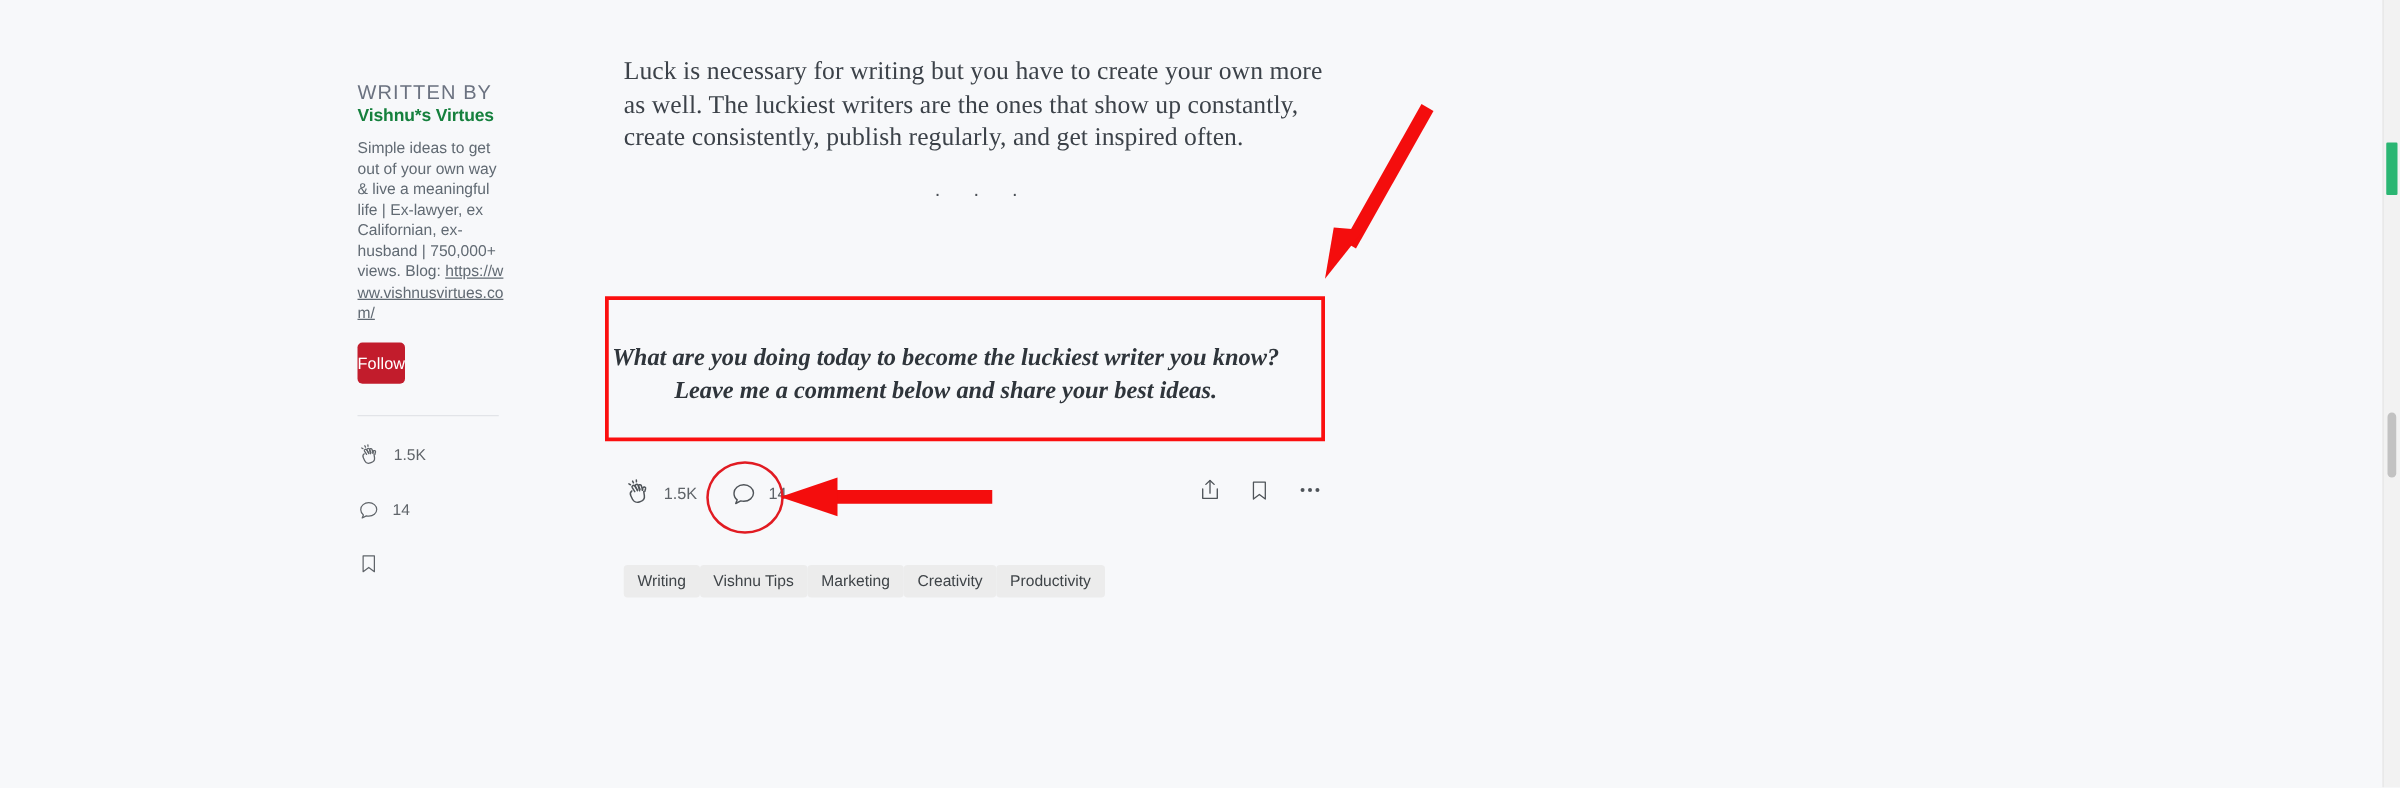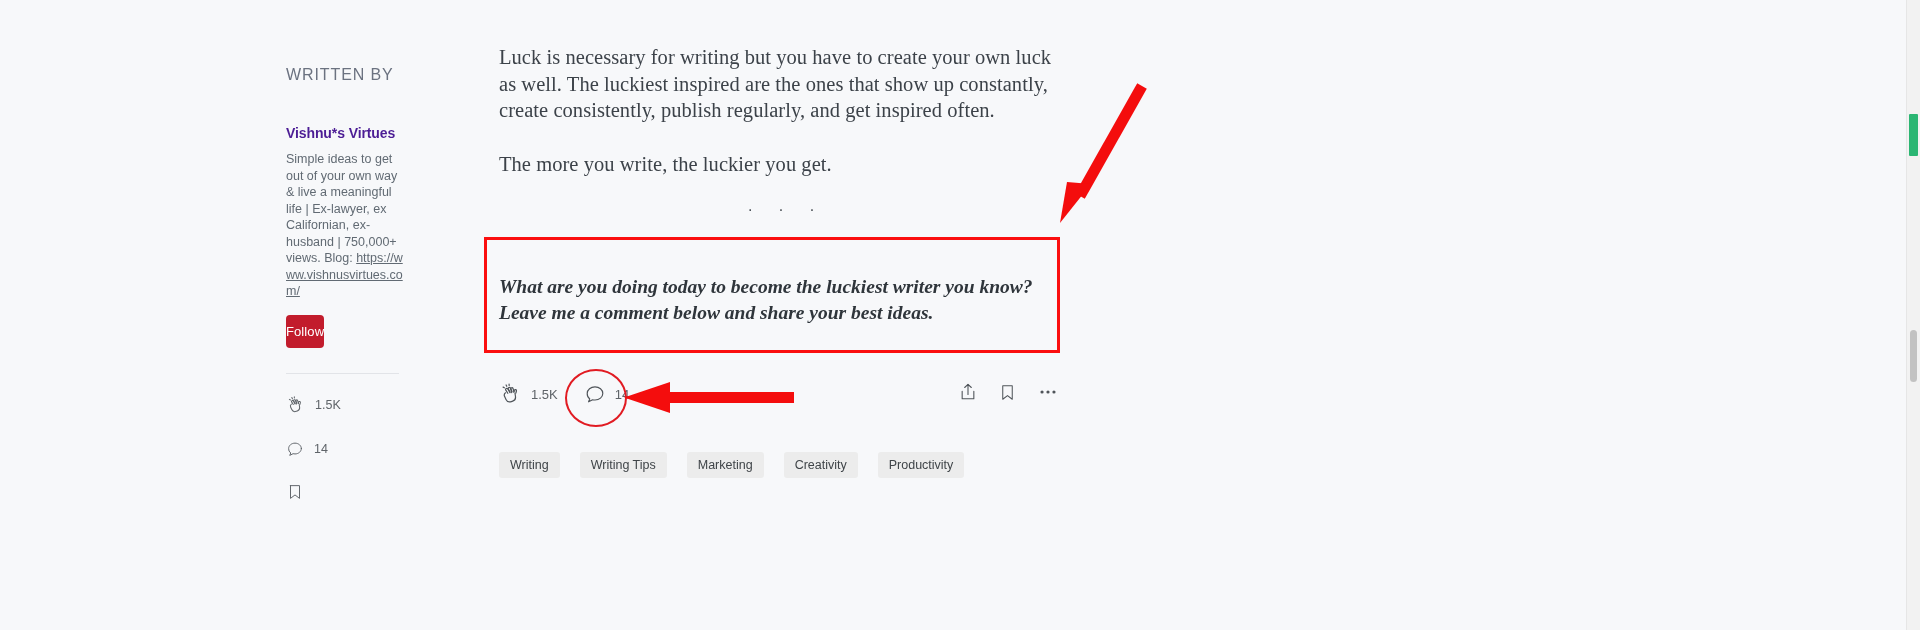--- a/index.html
+++ b/index.html
@@ -25,24 +25,23 @@
     font-size: 16px;
     letter-spacing: 0.9px;
     color: #6b7280;
     font-weight: 400;
     text-transform: uppercase;
     margin-bottom: 0;
   }
   .author-name {
     font-size: 14px;
     font-weight: 700;
-    color: #4c1d95;
+    color: #15803d;
     margin-bottom: 10px;
     letter-spacing: -0.1px;
-    margin-top: 41px;
   }
   .author-bio {
     font-size: 12.5px;
     line-height: 16.5px;
     color: #616a73;
   }
   .author-bio .bio-link {
     color: #616a73;
     text-decoration: underline;
     word-break: break-all;
@@ -108,28 +107,29 @@
   .quote-box {
     position: absolute;
     left: 484px; top: 237px;
     width: 576px; height: 116px;
     border: 3px solid #fb0f0f;
     background: transparent;
     pointer-events: none;
   }
   .quote-text {
     position: absolute;
-    left: 499px; top: 274px;
+    left: 480px; top: 274px;
     width: 553px;
     font-family: "Liberation Serif", serif;
     font-style: italic;
     font-weight: 700;
     font-size: 19.5px;
     line-height: 26px;
     color: #2f353b;
+    text-align: center;
   }
 
   
   .action-bar {
     position: absolute;
     left: 499px; top: 381px;
     width: 560px;
     display: flex;
     align-items: center;
   }
@@ -164,21 +164,21 @@
     border: 2px solid #e11b22;
     border-radius: 50%;
     pointer-events: none;
   }
 
   
   .tags {
     position: absolute;
     left: 499px; top: 452px;
     display: flex;
-    gap: 20px;
+    gap: 0;
   }
   .tag {
     background: #ececec;
     color: #3f4448;
     font-size: 12.5px;
     border-radius: 3px;
     padding: 6px 11px;
     cursor: pointer;
     white-space: nowrap;
   }
@@ -268,22 +268,21 @@
             <path d="M6 3.5h12v17l-6-4.6-6 4.6v-17Z"></path>
           </svg>
         </span>
         <span></span>
       </div>
 
     </div>
   </div>
 
   <div class="article">
-    <p class="para">Luck is necessary for writing but you have to create your own luck as well. The luckiest inspired are the ones that show up constantly, create consistently, publish regularly, and get inspired often.</p>
-    <p class="para">The more you write, the luckier you get.</p>
+    <p class="para">Luck is necessary for writing but you have to create your own more as well. The luckiest writers are the ones that show up constantly, create consistently, publish regularly, and get inspired often.</p>
     <div class="dots">. . .</div>
   </div>
 
   <div class="quote-box"></div>
   <div class="quote-text">What are you doing today to become the luckiest writer you know? Leave me a comment below and share your best ideas.</div>
 
   <div class="action-bar">
     <div class="action-left">
 
       <div class="action-item">
@@ -333,21 +332,21 @@
           <circle cx="18.5" cy="12" r="1.75"></circle>
         </svg>
       </span>
     </div>
   </div>
 
   <div class="annot-circle"></div>
 
   <div class="tags">
     <span class="tag">Writing</span>
-    <span class="tag">Writing Tips</span>
+    <span class="tag">Vishnu Tips</span>
     <span class="tag">Marketing</span>
     <span class="tag">Creativity</span>
     <span class="tag">Productivity</span>
   </div>
 
   <svg class="annot-arrow-diag" viewBox="0 0 100 150">
     <path d="M92 8 L30 118" stroke="#f40d0d" stroke-width="11" stroke-linecap="butt"></path>
     <path d="M10 145 L41 106 L17 104 Z" fill="#f40d0d"></path>
   </svg>
 

